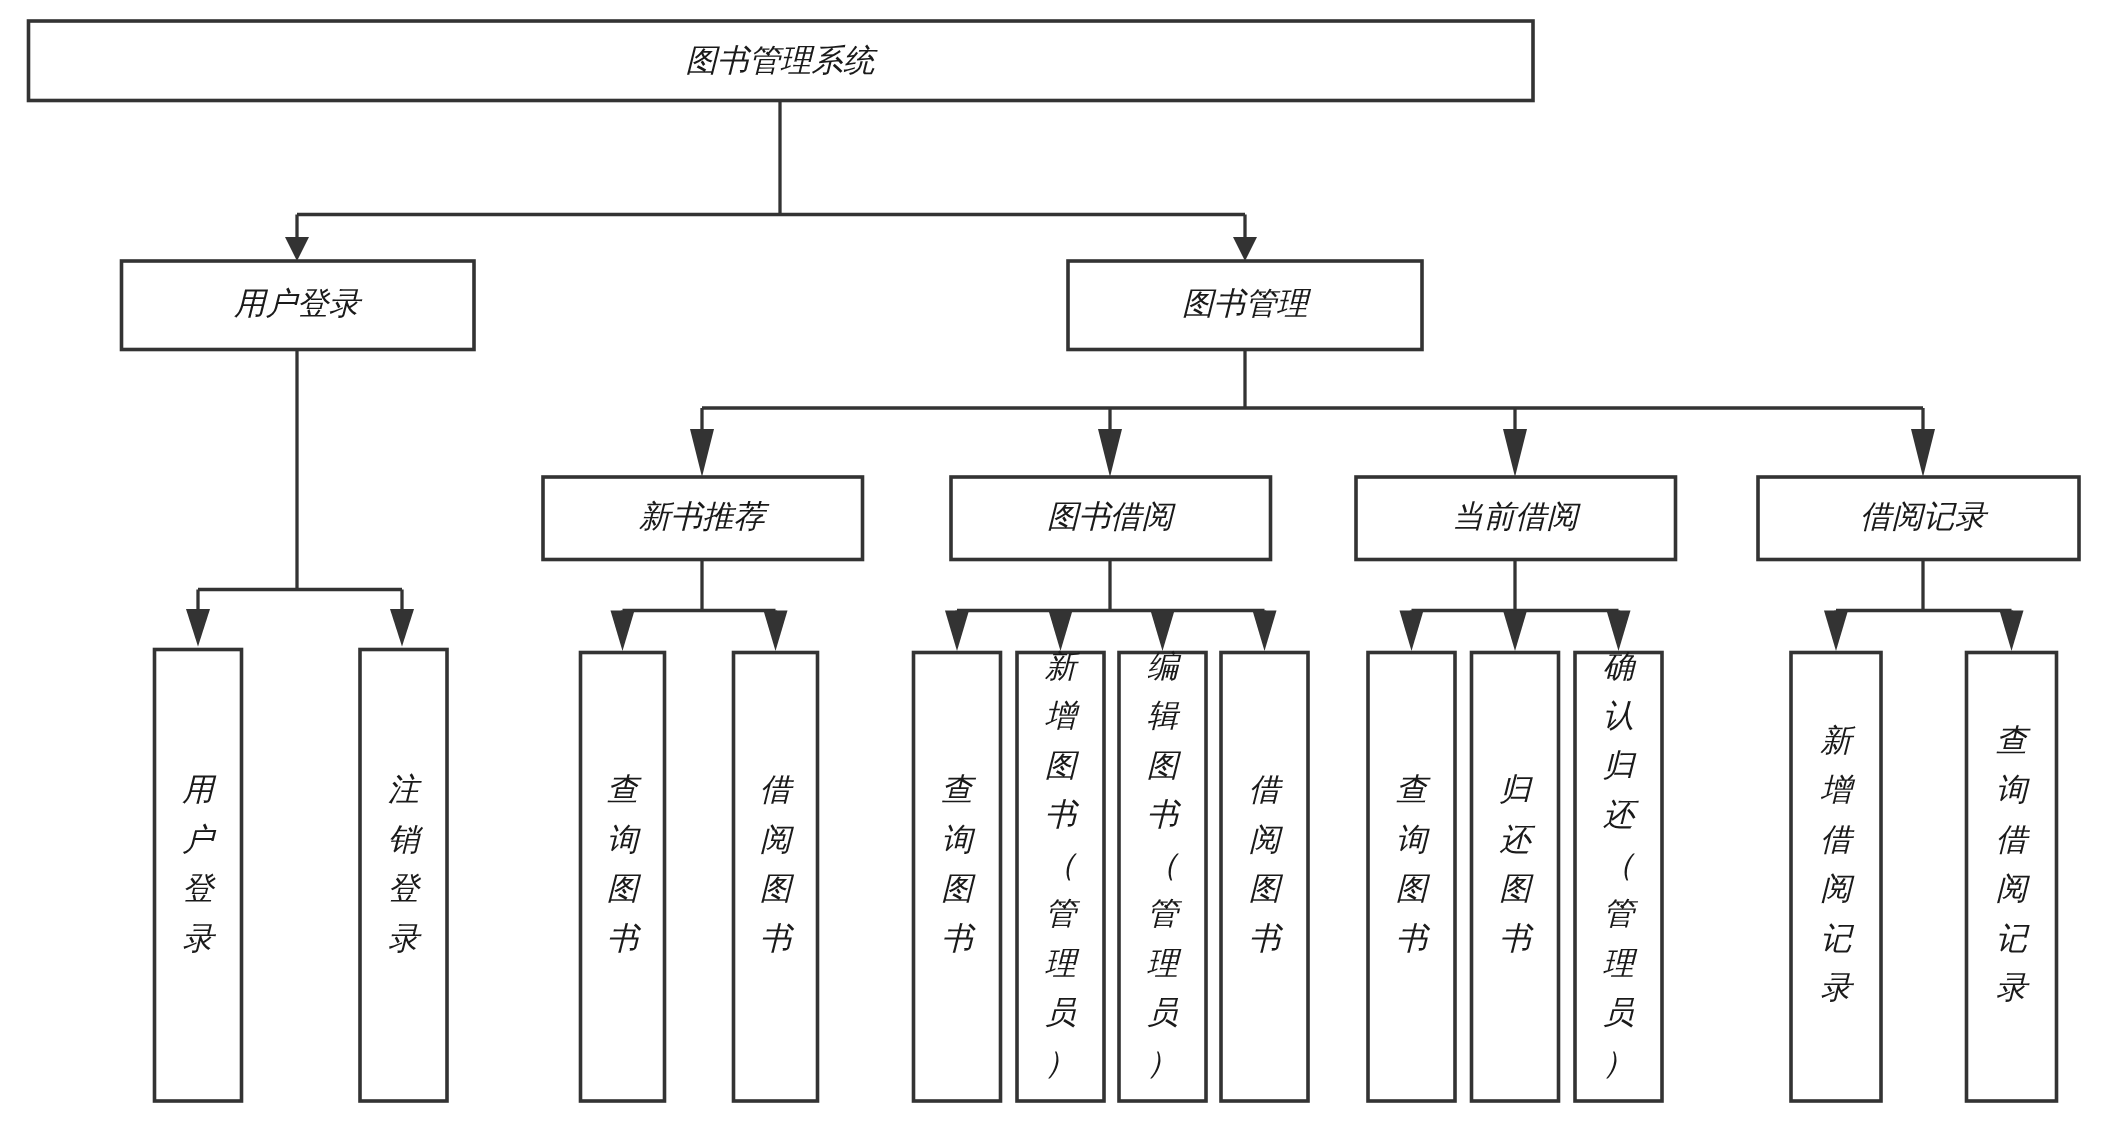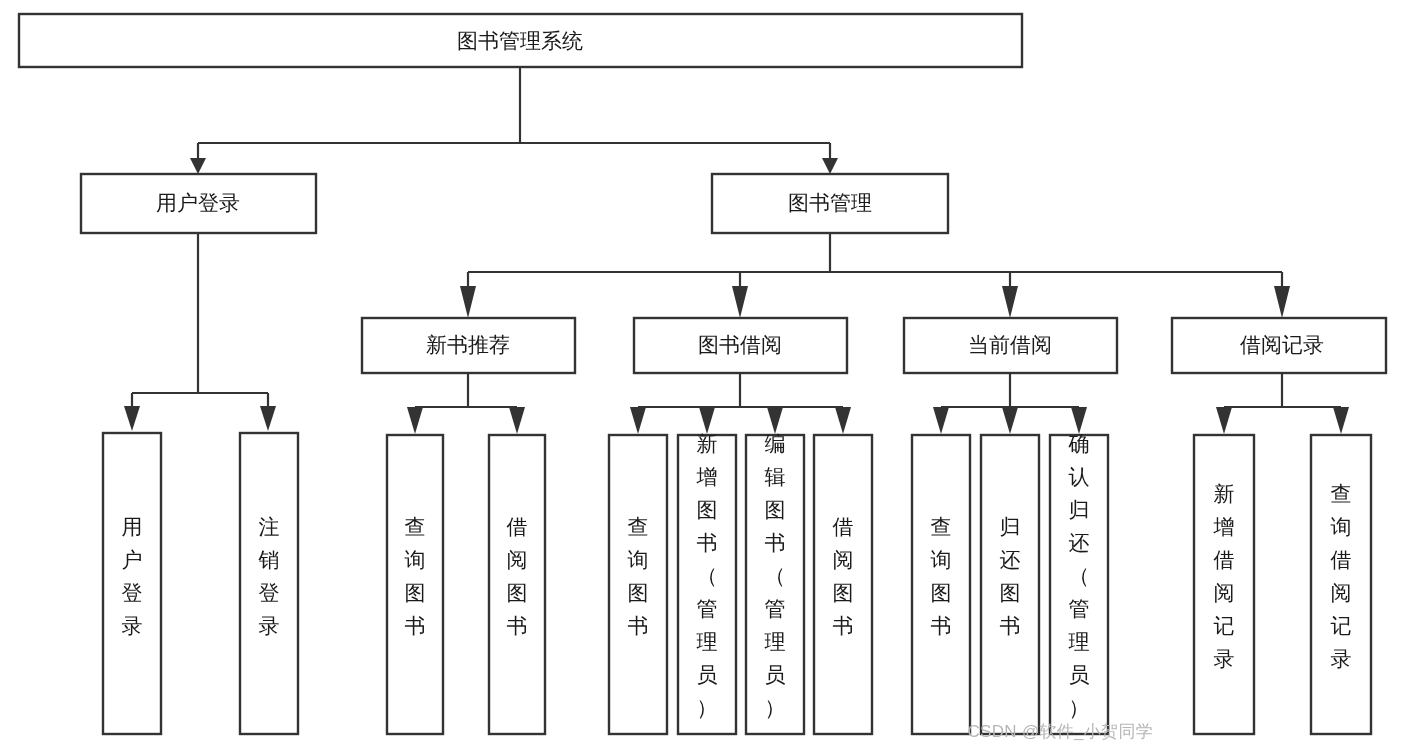--- a/index.html
+++ b/index.html
@@ -12,20 +12,21 @@
     width: 1405px;
     height: 747px;
     font-family: "Liberation Sans", "DejaVu Sans", sans-serif;
     overflow: hidden;
     position: relative;
   }
   #diagram-root {
     position: relative;
     width: 1163px;
     height: 747px;
+    font-style: italic;
   }
   svg.tree-canvas {
     position: absolute;
     left: 0;
     top: 0;
     width: 1405px;
     height: 747px;
     display: block;
   }
   .node-rect {
@@ -233,15 +234,14 @@
       <text class="node-label-v vtext" x="1224"><tspan x="1224" y="500.5">新</tspan><tspan x="1224" y="533.5">增</tspan><tspan x="1224" y="566.5">借</tspan><tspan x="1224" y="599.5">阅</tspan><tspan x="1224" y="632.5">记</tspan><tspan x="1224" y="665.5">录</tspan></text>
     </g>
 
     <g>
       <rect class="node-rect" x="1311" y="435" width="60" height="299"></rect>
       <text class="node-label-v vtext" x="1341"><tspan x="1341" y="500.5">查</tspan><tspan x="1341" y="533.5">询</tspan><tspan x="1341" y="566.5">借</tspan><tspan x="1341" y="599.5">阅</tspan><tspan x="1341" y="632.5">记</tspan><tspan x="1341" y="665.5">录</tspan></text>
     </g>
 
   </svg>
 
-  <div class="watermark-text">CSDN @软件_小贺同学</div>
 
 </div>
 
 </body></html>

